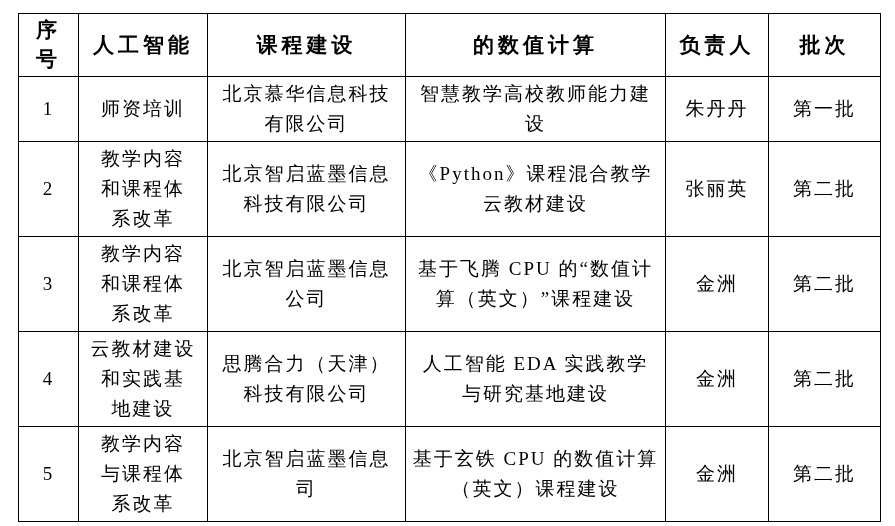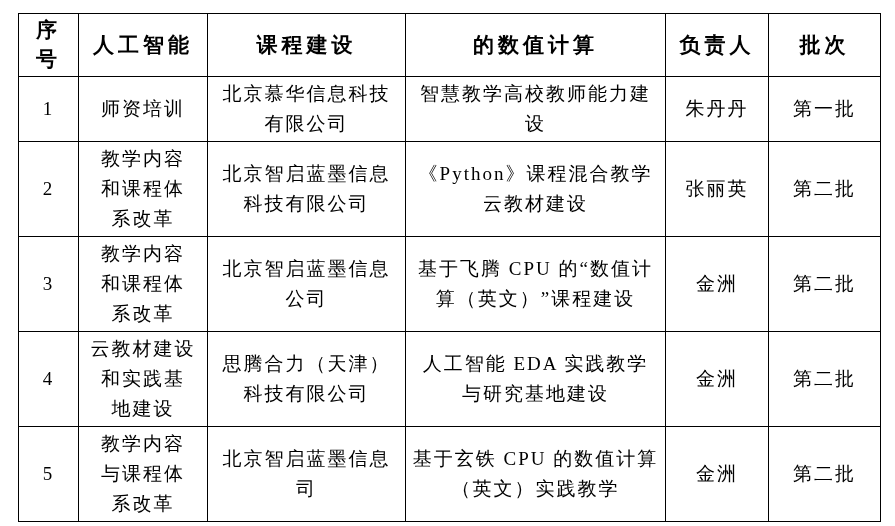--- a/index.html
+++ b/index.html
@@ -132,19 +132,19 @@
         <td>第二批</td>
       </tr>
       <tr>
         <td>5</td>
         <td>教学内容
 与课程体
 系改革</td>
         <td>北京智启蓝墨信息
 司</td>
         <td>基于玄铁 CPU 的数值计算
-（英文）实践教学</td>
+（英文）课程建设</td>
         <td>金洲</td>
         <td>第二批</td>
       </tr>
     </tbody>
   </table>
 </div>
 
 </body></html>

